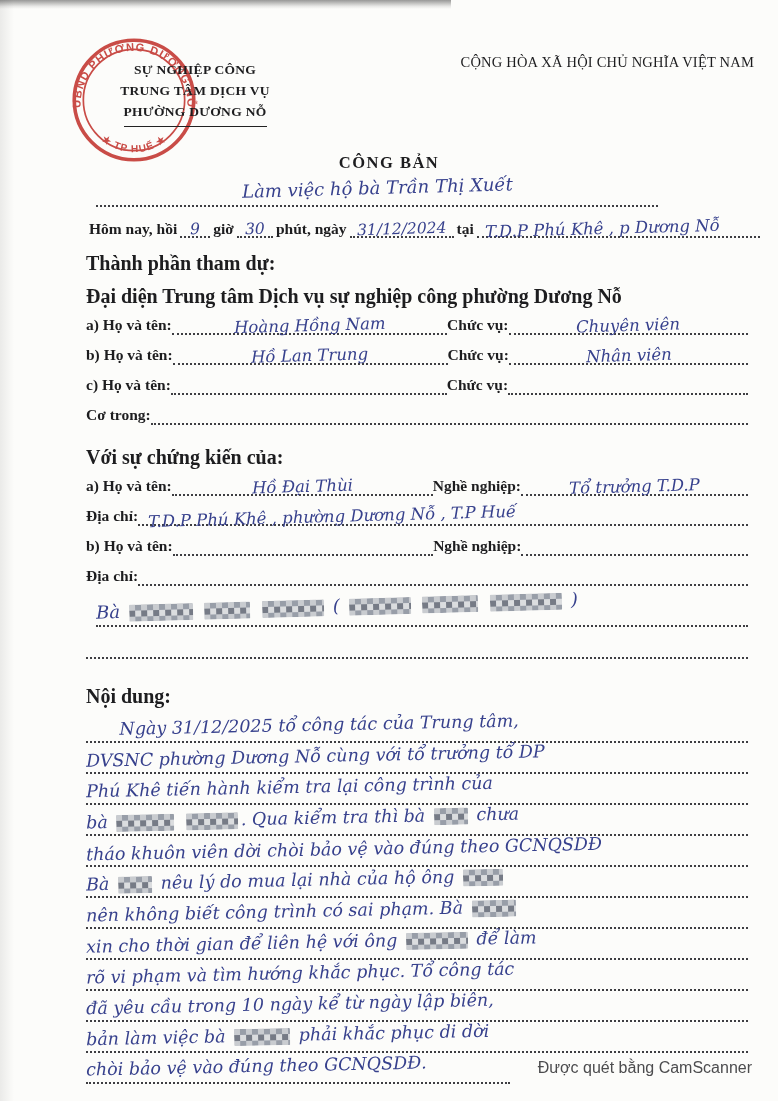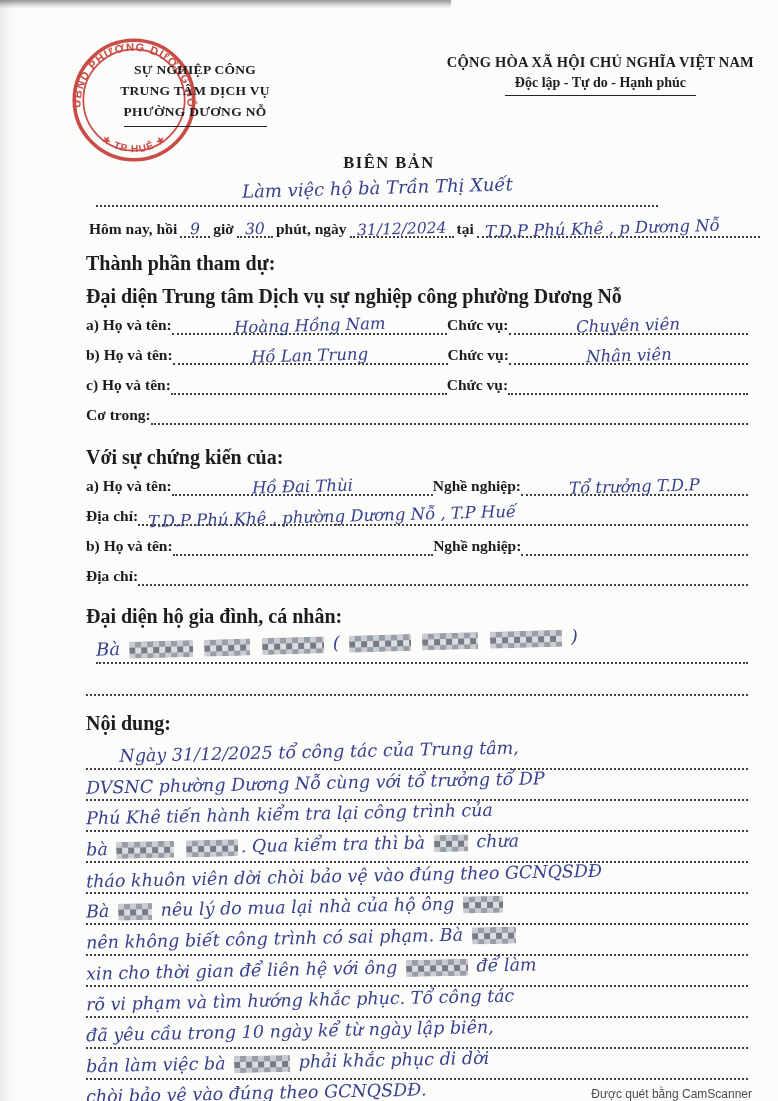--- a/index.html
+++ b/index.html
@@ -11,21 +11,21 @@
         background:linear-gradient(to right,rgba(0,0,0,.07),transparent);}
 
   
   .hdr{display:flex;padding:44px 14px 0 86px;}
   .org{position:relative;z-index:2;width:218px;text-align:center;margin-top:16px;
        font-weight:bold;font-size:13.5px;line-height:1.55;letter-spacing:.3px;}
   .org .u{display:inline-block;border-bottom:1.6px solid #222;padding-bottom:3px;}
   .stamp{position:absolute;left:70px;top:34px;width:128px;height:132px;z-index:1;opacity:.88;
          mix-blend-mode:multiply;}
   .hdr-right{margin-left:auto;margin-top:10px;text-align:center;padding-right:10px;}
-  .national{font-weight:bold;font-size:14.5px;letter-spacing:.2px;}
+  .national{font-weight:normal;font-size:14.5px;letter-spacing:.2px;}
   .motto{display:inline-block;font-weight:bold;font-size:14px;margin-top:4px;
          border-bottom:1.8px solid #222;padding:0 10px 4px 10px;}
 
   
   .title{text-align:center;font-weight:bold;font-size:16.5px;letter-spacing:1.5px;margin-top:26px;}
   .subject{margin:2px 120px 0 96px;height:30px;border-bottom:2.2px dotted #3e3e42;text-align:center;}
 
   
   .hw{font-family:"DejaVu Serif",serif;font-style:italic;color:#37418d;white-space:nowrap;}
   .tilt{display:inline-block;transform:rotate(-1.6deg) translateY(2px);}
@@ -55,22 +55,22 @@
     background-size:12px 12px;opacity:.9;}
 
   
   .hh-line{margin:2px 30px 0 96px;height:32px;border-bottom:2.2px dotted #3e3e42;font-size:18px;}
   .hh-empty{margin:4px 30px 0 86px;height:26px;border-bottom:2.2px dotted #3e3e42;}
   .content{margin:4px 30px 0 86px;}
   .cline{height:29px;border-bottom:2.2px dotted #3e3e42;font-size:17.5px;white-space:nowrap;overflow:visible;}
   .cline.short{width:64%;}
   .cline .tilt{transform:rotate(-1.2deg) translateY(3px);}
 
-  .footer{position:absolute;right:26px;bottom:0;font-family:"Liberation Sans",sans-serif;
-          font-size:12px;color:#4c4c4e;}
+  .footer{position:absolute;right:26px;bottom:24px;font-family:"Liberation Sans",sans-serif;
+          font-size:16px;color:#4c4c4e;}
 </style>
 </head>
 <body>
 
 <div class="page">
   <div class="top-shade"></div>
   <div class="left-shade"></div>
 
   <div class="hdr">
     <svg class="stamp" viewBox="0 0 120 120">
@@ -87,25 +87,24 @@
         <textPath href="#arcBot" startOffset="50%" text-anchor="middle">★ TP HUẾ ★</textPath>
       </text>
     </svg>
     <div class="org">
       <div>SỰ NGHIỆP CÔNG</div>
       <div>TRUNG TÂM DỊCH VỤ</div>
       <div><span class="u">PHƯỜNG DƯƠNG NỖ</span></div>
     </div>
     <div class="hdr-right">
       <div class="national">CỘNG HÒA XÃ HỘI CHỦ NGHĨA VIỆT NAM</div>
-      <div class="motto">Độc lập - Tự do - Hạnh phúc</div>
     </div>
   </div>
 
-  <div class="title">BIÊN BẢN</div>
+  <div class="title">CÔNG BẢN</div>
   <div class="subject">
     <span class="hw tilt" style="font-size:18px">Làm việc hộ bà Trần Thị Xuết</span>
   </div>
 
   <div class="dtline">
     <span class="w">Hôm nay, hồi</span>
     <span class="dseg seg-hour"><span class="hw tilt">9</span></span>
     <span class="w">giờ</span>
     <span class="dseg seg-min"><span class="hw tilt">30</span></span>
     <span class="w">phút, ngày</span>
@@ -158,25 +157,24 @@
       <span class="fill"><span class="hw tilt"></span></span>
       <span class="lbl">Nghề nghiệp:</span>
       <span class="fill fill2"><span class="hw tilt"></span></span>
     </div>
     <div class="frow">
       <span class="lbl">Địa chỉ:</span>
       <span class="fill"><span class="hw tilt"></span></span>
     </div>
   </div>
 
-  <div class="sec-h" style="margin-top:14px">Đại diện hộ gia đình, cá nhân:</div>
   <div class="hh-line hw" id="household-line"><span class="tilt">Bà <span class="redact" style="width: 64px;"></span> <span class="redact" style="width: 46px;"></span> <span class="redact" style="width: 62px;"></span> ( <span class="redact" style="width: 62px;"></span> <span class="redact" style="width: 56px;"></span> <span class="redact" style="width: 72px;"></span> )</span></div>
   <div class="hh-empty"></div>
 
-  <div class="sec-h" style="margin-top:16px">Nội dung:</div>
+  <div class="sec-h" style="margin-top:26px">Nội dung:</div>
   <div class="content hw" id="content-lines">
       <div class="cline"><span class="tilt">&nbsp;&nbsp;&nbsp;&nbsp;&nbsp;&nbsp;Ngày 31/12/2025 tổ công tác của Trung tâm,</span></div>
       <div class="cline"><span class="tilt">DVSNC phường Dương Nỗ cùng với tổ trưởng tổ DP</span></div>
       <div class="cline"><span class="tilt">Phú Khê tiến hành kiểm tra lại công trình của</span></div>
       <div class="cline"><span class="tilt">bà <span class="redact" style="width: 58px;"></span> <span class="redact" style="width: 52px;"></span>. Qua kiểm tra thì bà <span class="redact" style="width: 34px;"></span> chưa</span></div>
       <div class="cline"><span class="tilt">tháo khuôn viên dời chòi bảo vệ vào đúng theo GCNQSDĐ</span></div>
       <div class="cline"><span class="tilt">Bà <span class="redact" style="width: 34px;"></span> nêu lý do mua lại nhà của hộ ông <span class="redact" style="width: 40px;"></span></span></div>
       <div class="cline"><span class="tilt">nên không biết công trình có sai phạm. Bà <span class="redact" style="width: 44px;"></span></span></div>
       <div class="cline"><span class="tilt">xin cho thời gian để liên hệ với ông <span class="redact" style="width: 62px;"></span> để làm</span></div>
       <div class="cline"><span class="tilt">rõ vi phạm và tìm hướng khắc phục. Tổ công tác</span></div>

